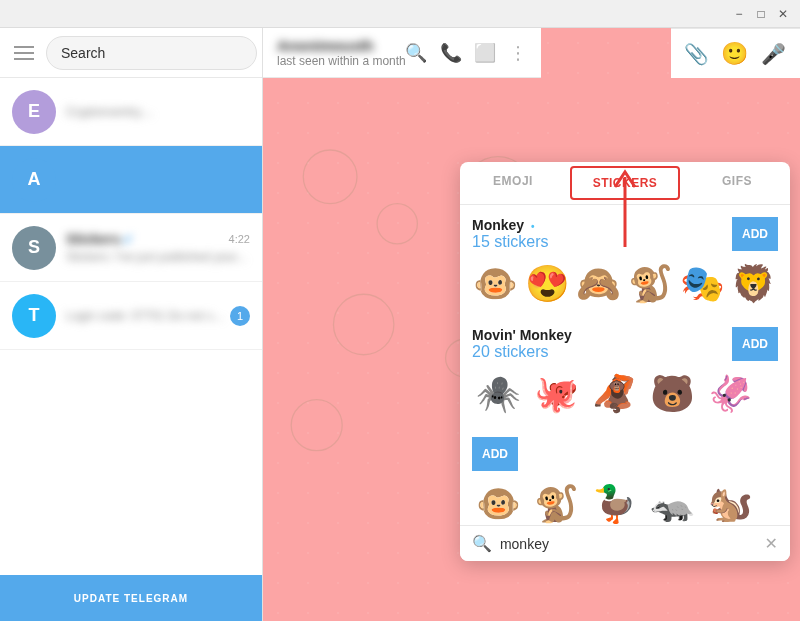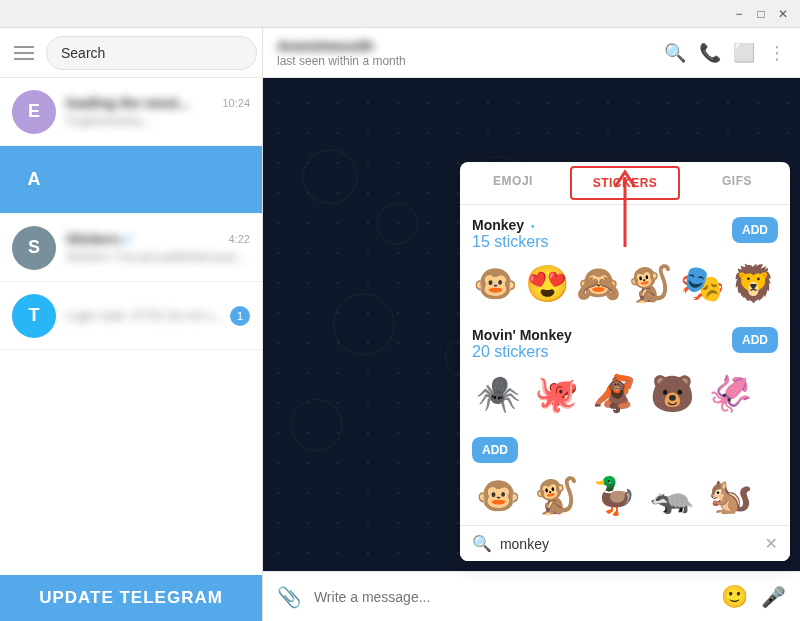--- a/index.html
+++ b/index.html
@@ -99,29 +99,29 @@
     }
 
     .blurred { filter: blur(4px); }
 
     .update-banner {
       height: 46px; background: #54a9eb;
       display: flex; align-items: center; justify-content: center;
       cursor: pointer;
     }
     .update-banner span {
-      color: #fff; font-size: 17px; font-weight: 700; letter-spacing: 1px; text-transform: uppercase;
+      color: #fff; font-size: 10px; font-weight: 700; letter-spacing: 1px; text-transform: uppercase;
     }
 
     
     .chat-area {
       flex: 1;
       display: flex;
-      flex-direction: column;
-      background: #0f172a;
+      flex-direction: row;
+      background: #fca5a5;
       position: relative;
       overflow: hidden;
     }
 
     
     .chat-area::before {
       content: '';
       position: absolute; inset: 0;
       background-image: radial-gradient(circle, rgba(255,255,255,0.08) 1px, transparent 1px);
       background-size: 30px 30px;
@@ -165,23 +165,23 @@
 
     .picker-content { max-height: 320px; overflow-y: auto; padding: 12px; }
 
     .sticker-pack { margin-bottom: 16px; }
     .pack-header { display: flex; justify-content: space-between; align-items: flex-start; margin-bottom: 6px; }
     .pack-title { font-size: 14px; font-weight: 700; color: #222; }
     .pack-title .dot { color: #4fc3f7; font-size: 10px; margin-left: 4px; }
     .pack-count { font-size: 16px; color: #54a9eb; }
     .add-btn {
       background: #54a9eb; color: #fff;
-      border: none; border-radius: 8px;
+      border: none; border-radius: 0;
       padding: 4px 10px; font-size: 12px; font-weight: 600;
-      cursor: pointer; height: 26px;
+      cursor: pointer; height: 34px;
     }
     .sticker-row { display: flex; gap: 4px; }
     .sticker-cell {
       width: 54px; height: 54px;
       display: flex; align-items: center; justify-content: center;
       font-size: 36px; cursor: pointer;
     }
 
     
     .picker-search {
@@ -233,24 +233,20 @@
           <span></span>
           <span></span>
       </div>
       <input class="search-box" type="text" value="Search" placeholder="Search" style="">
     </div>
 
     <div class="chat-list" id="chat-list">
         <div class="chat-item">
     <div class="avatar" style="background:#b39ddb">E</div>
     <div class="chat-info">
-      <div class="chat-name-row">
-        <div class="chat-name blurred">loading the most...</div>
-        <div class="chat-time">10:24</div>
-      </div>
       <div style="display:flex;justify-content:space-between;align-items:center;">
         <div class="chat-preview blurred">Cryptonsentry....</div>
 
       </div>
     </div>
   </div>
         <div class="chat-item active">
     <div class="avatar" style="background:#54a9eb">A</div>
     <div class="chat-info">
     </div>
@@ -381,18 +377,17 @@
 
       <div class="picker-search">
         <span class="picker-search-icon">🔍</span>
         <input class="picker-search-input" type="text" value="monkey" placeholder="monkey" style="">
         <span class="picker-search-clear">✕</span>
       </div>
     </div>
 
     <div class="chat-input-area">
       <span class="input-icon">📎</span>
-      <input class="message-input" type="text" placeholder="Write a message..." style="">
       <span class="emoji-icon">🙂</span>
       <span class="input-icon">🎤</span>
     </div>
   </div>
 </div>
 
 </body></html>

